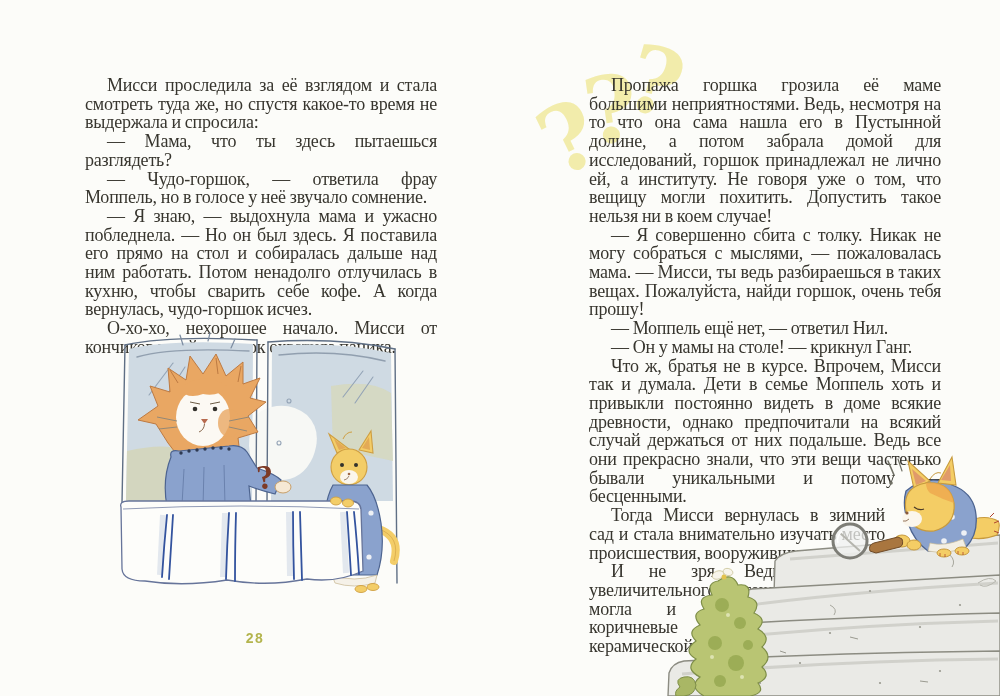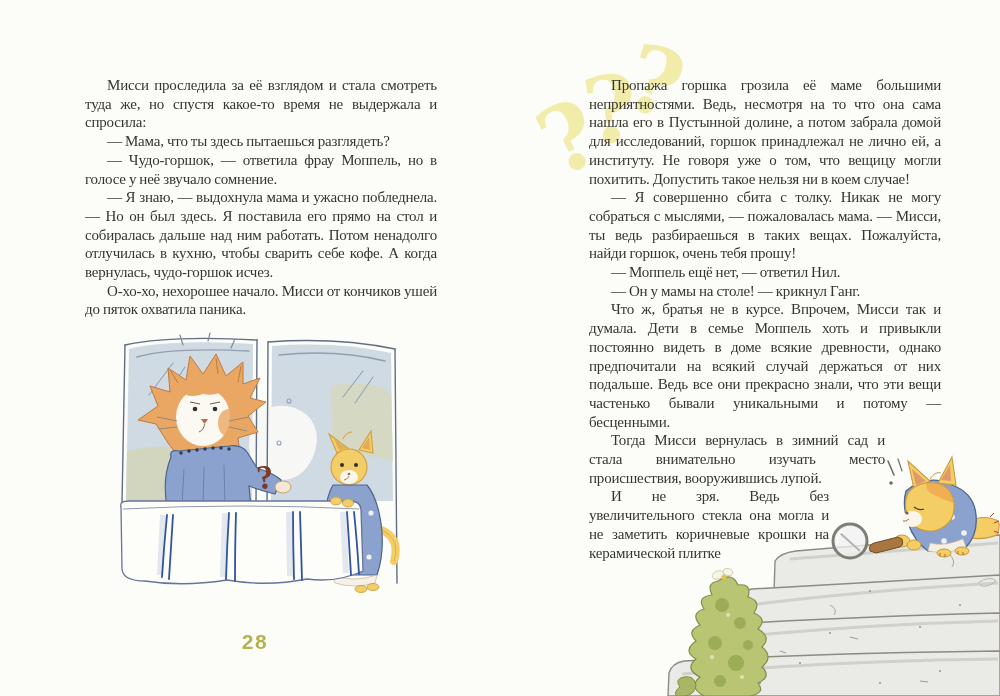--- a/index.html
+++ b/index.html
@@ -8,31 +8,31 @@
     background:#fcfcf9;
     font-family:"Liberation Serif","DejaVu Serif",serif;
     color:#37352e;
   }
   .page{position:absolute;top:0;width:500px;height:696px;}
   #page-left{left:0;}
   #page-right{left:500px;}
   .textcol{
     position:absolute;z-index:1;
     text-align:justify;
-    font-size:15px;line-height:18.7px;
+    font-size:18px;line-height:18.7px;
     letter-spacing:-0.2px;word-spacing:-0.4px;
   }
   .textcol p{margin:0;text-indent:22px;}
   #page-left .textcol{left:85px;top:76px;width:352px;}
   #page-right .textcol{left:65px;top:76px;width:352px;margin-left:24px;}
   .wrap1{width:296px;}
   .wrap2{width:240px;}
   .pagenum{
     position:absolute;left:85px;top:630px;width:340px;z-index:2;
-    text-align:center;font-size:21px;font-weight:bold;letter-spacing:1.5px;
+    text-align:center;font-size:14px;font-weight:bold;letter-spacing:1.5px;
     color:#b3b44d;font-family:"Liberation Sans","DejaVu Sans",sans-serif;
   }
   .watermark{position:absolute;left:0;top:0;width:500px;height:696px;z-index:0;pointer-events:none;}
   .watermark span{
     position:absolute;display:block;
     font-family:"DejaVu Serif",serif;font-weight:bold;
     font-size:92px;color:#f2ecab;line-height:1;
   }
   .q1{left:42px;top:92px;transform:rotate(-26deg);}
   .q2{left:84px;top:64px;transform:rotate(-8deg);}

